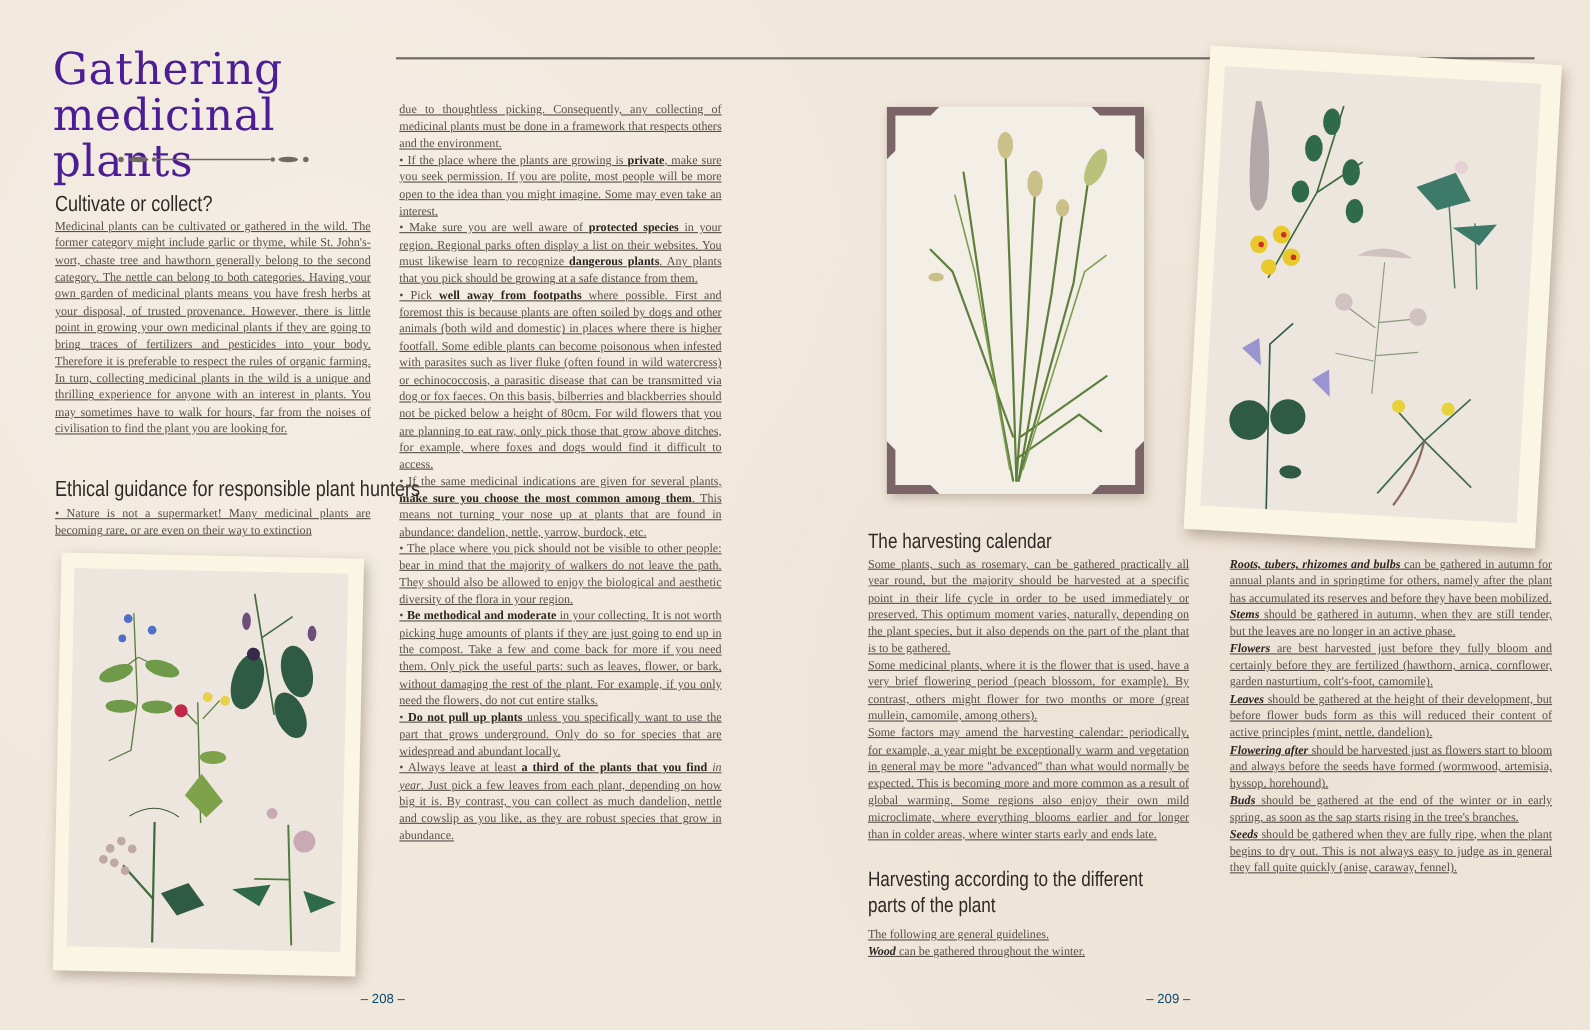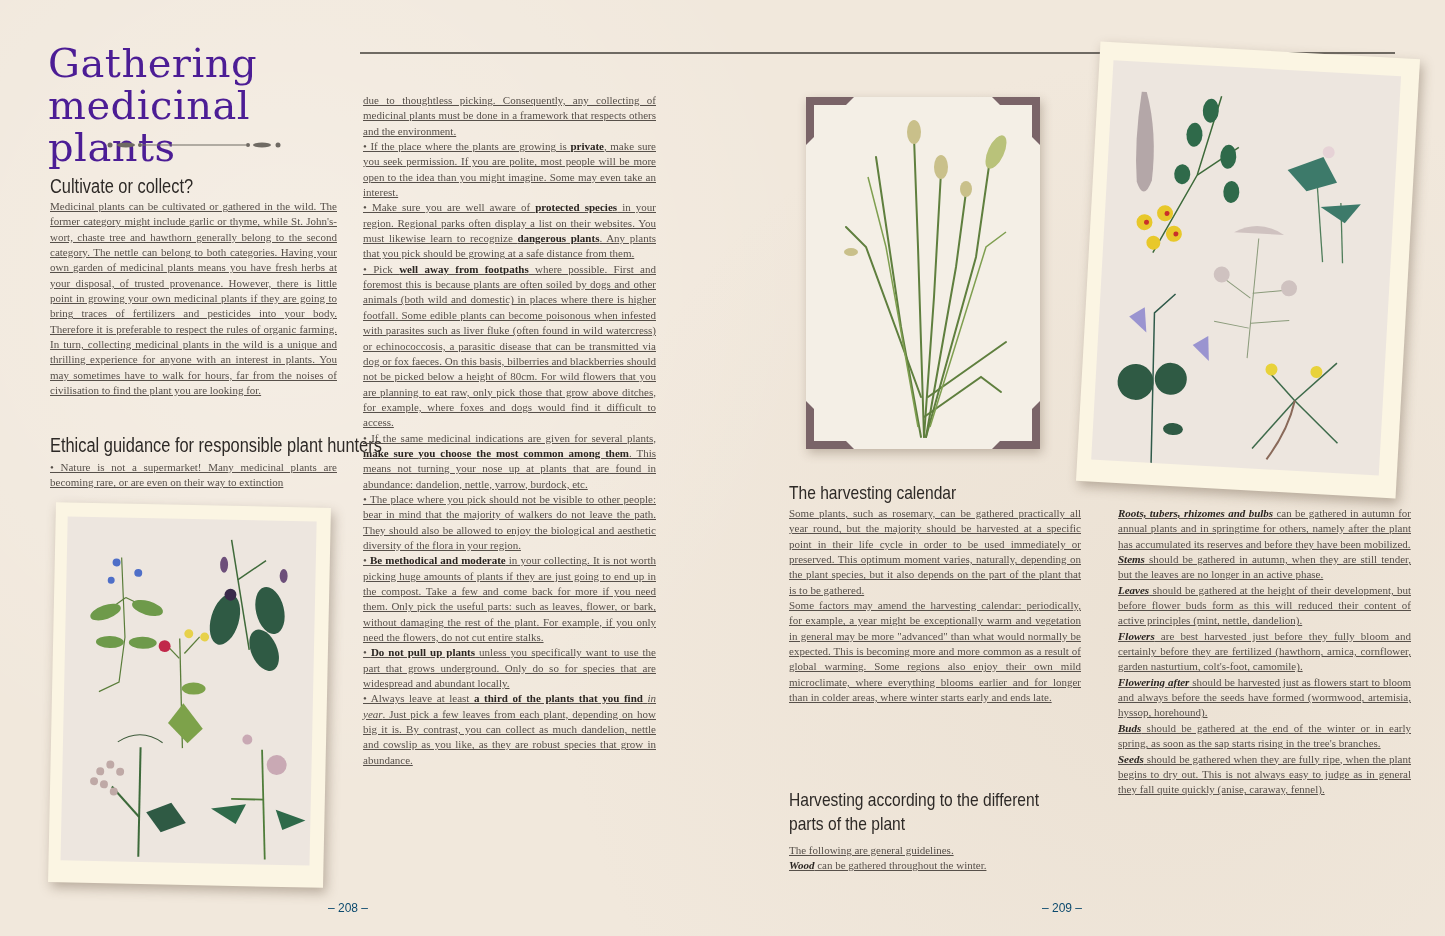--- a/index.html
+++ b/index.html
@@ -323,33 +323,34 @@
             <circle cx="175" cy="300" r="6"></circle>
             <circle cx="220" cy="300" r="6"></circle>
           </g>
       </svg>
     </div>
   </div>
 
   <div class="heading" style="left:789px; top:482px;">The harvesting calendar</div>
   <div class="body-text" style="left:789px; top:506px; width:292px;">
     <p>Some plants, such as rosemary, can be gathered practically all year round, but the majority should be harvested at a specific point in their life cycle in order to be used immediately or preserved. This optimum moment varies, naturally, depending on the plant species, but it also depends on the part of the plant that is to be gathered.</p>
+    <p>Some medicinal plants, where it is the flower that is used, have a very brief flowering period (peach blossom, for example). By contrast, others might flower for two months or more (great mullein, camomile, among others).</p>
     <p>Some factors may amend the harvesting calendar: periodically, for example, a year might be exceptionally warm and vegetation in general may be more "advanced" than what would normally be expected. This is becoming more and more common as a result of global warming. Some regions also enjoy their own mild microclimate, where everything blooms earlier and for longer than in colder areas, where winter starts early and ends late.</p>
   </div>
 
   <div class="heading wrap" style="left:789px; top:788px; width:340px; line-height:24px;">Harvesting according to the different parts of the plant</div>
   <div class="body-text" style="left:789px; top:843px; width:292px;">
     <p>The following are general guidelines.</p>
     <p><i class="lead">Wood</i><span> can be gathered throughout the winter.</span></p>
   </div>
 
   <div class="body-text" style="left:1102px; top:506px; width:293px;margin-left:16px;">
     <p><i class="lead">Roots, tubers, rhizomes and bulbs</i><span> can be gathered in autumn for annual plants and in springtime for others, namely after the plant has accumulated its reserves and before they have been mobilized.</span></p>
     <p><i class="lead">Stems</i><span> should be gathered in autumn, when they are still tender, but the leaves are no longer in an active phase.</span></p>
+    <p><i class="lead">Flowers</i><span> are best harvested just before they fully bloom and certainly before they are fertilized (hawthorn, arnica, cornflower, garden nasturtium, colt's-foot, camomile).</span></p>
     <p><i class="lead">Leaves</i><span> should be gathered at the height of their development, but before flower buds form as this will reduced their content of active principles (mint, nettle, dandelion).</span></p>
-    <p><i class="lead">Flowers</i><span> are best harvested just before they fully bloom and certainly before they are fertilized (hawthorn, arnica, cornflower, garden nasturtium, colt's-foot, camomile).</span></p>
     <p><i class="lead">Flowering after</i><span> should be harvested just as flowers start to bloom and always before the seeds have formed (wormwood, artemisia, hyssop, horehound).</span></p>
     <p><i class="lead">Buds</i><span> should be gathered at the end of the winter or in early spring, as soon as the sap starts rising in the tree's branches.</span></p>
     <p><i class="lead">Seeds</i><span> should be gathered when they are fully ripe, when the plant begins to dry out. This is not always easy to judge as in general they fall quite quickly (anise, caraway, fennel).</span></p>
   </div>
 
   <div class="page-num" style="left:1042px;">– 209 –</div>
 </div>
 
 </body></html>

